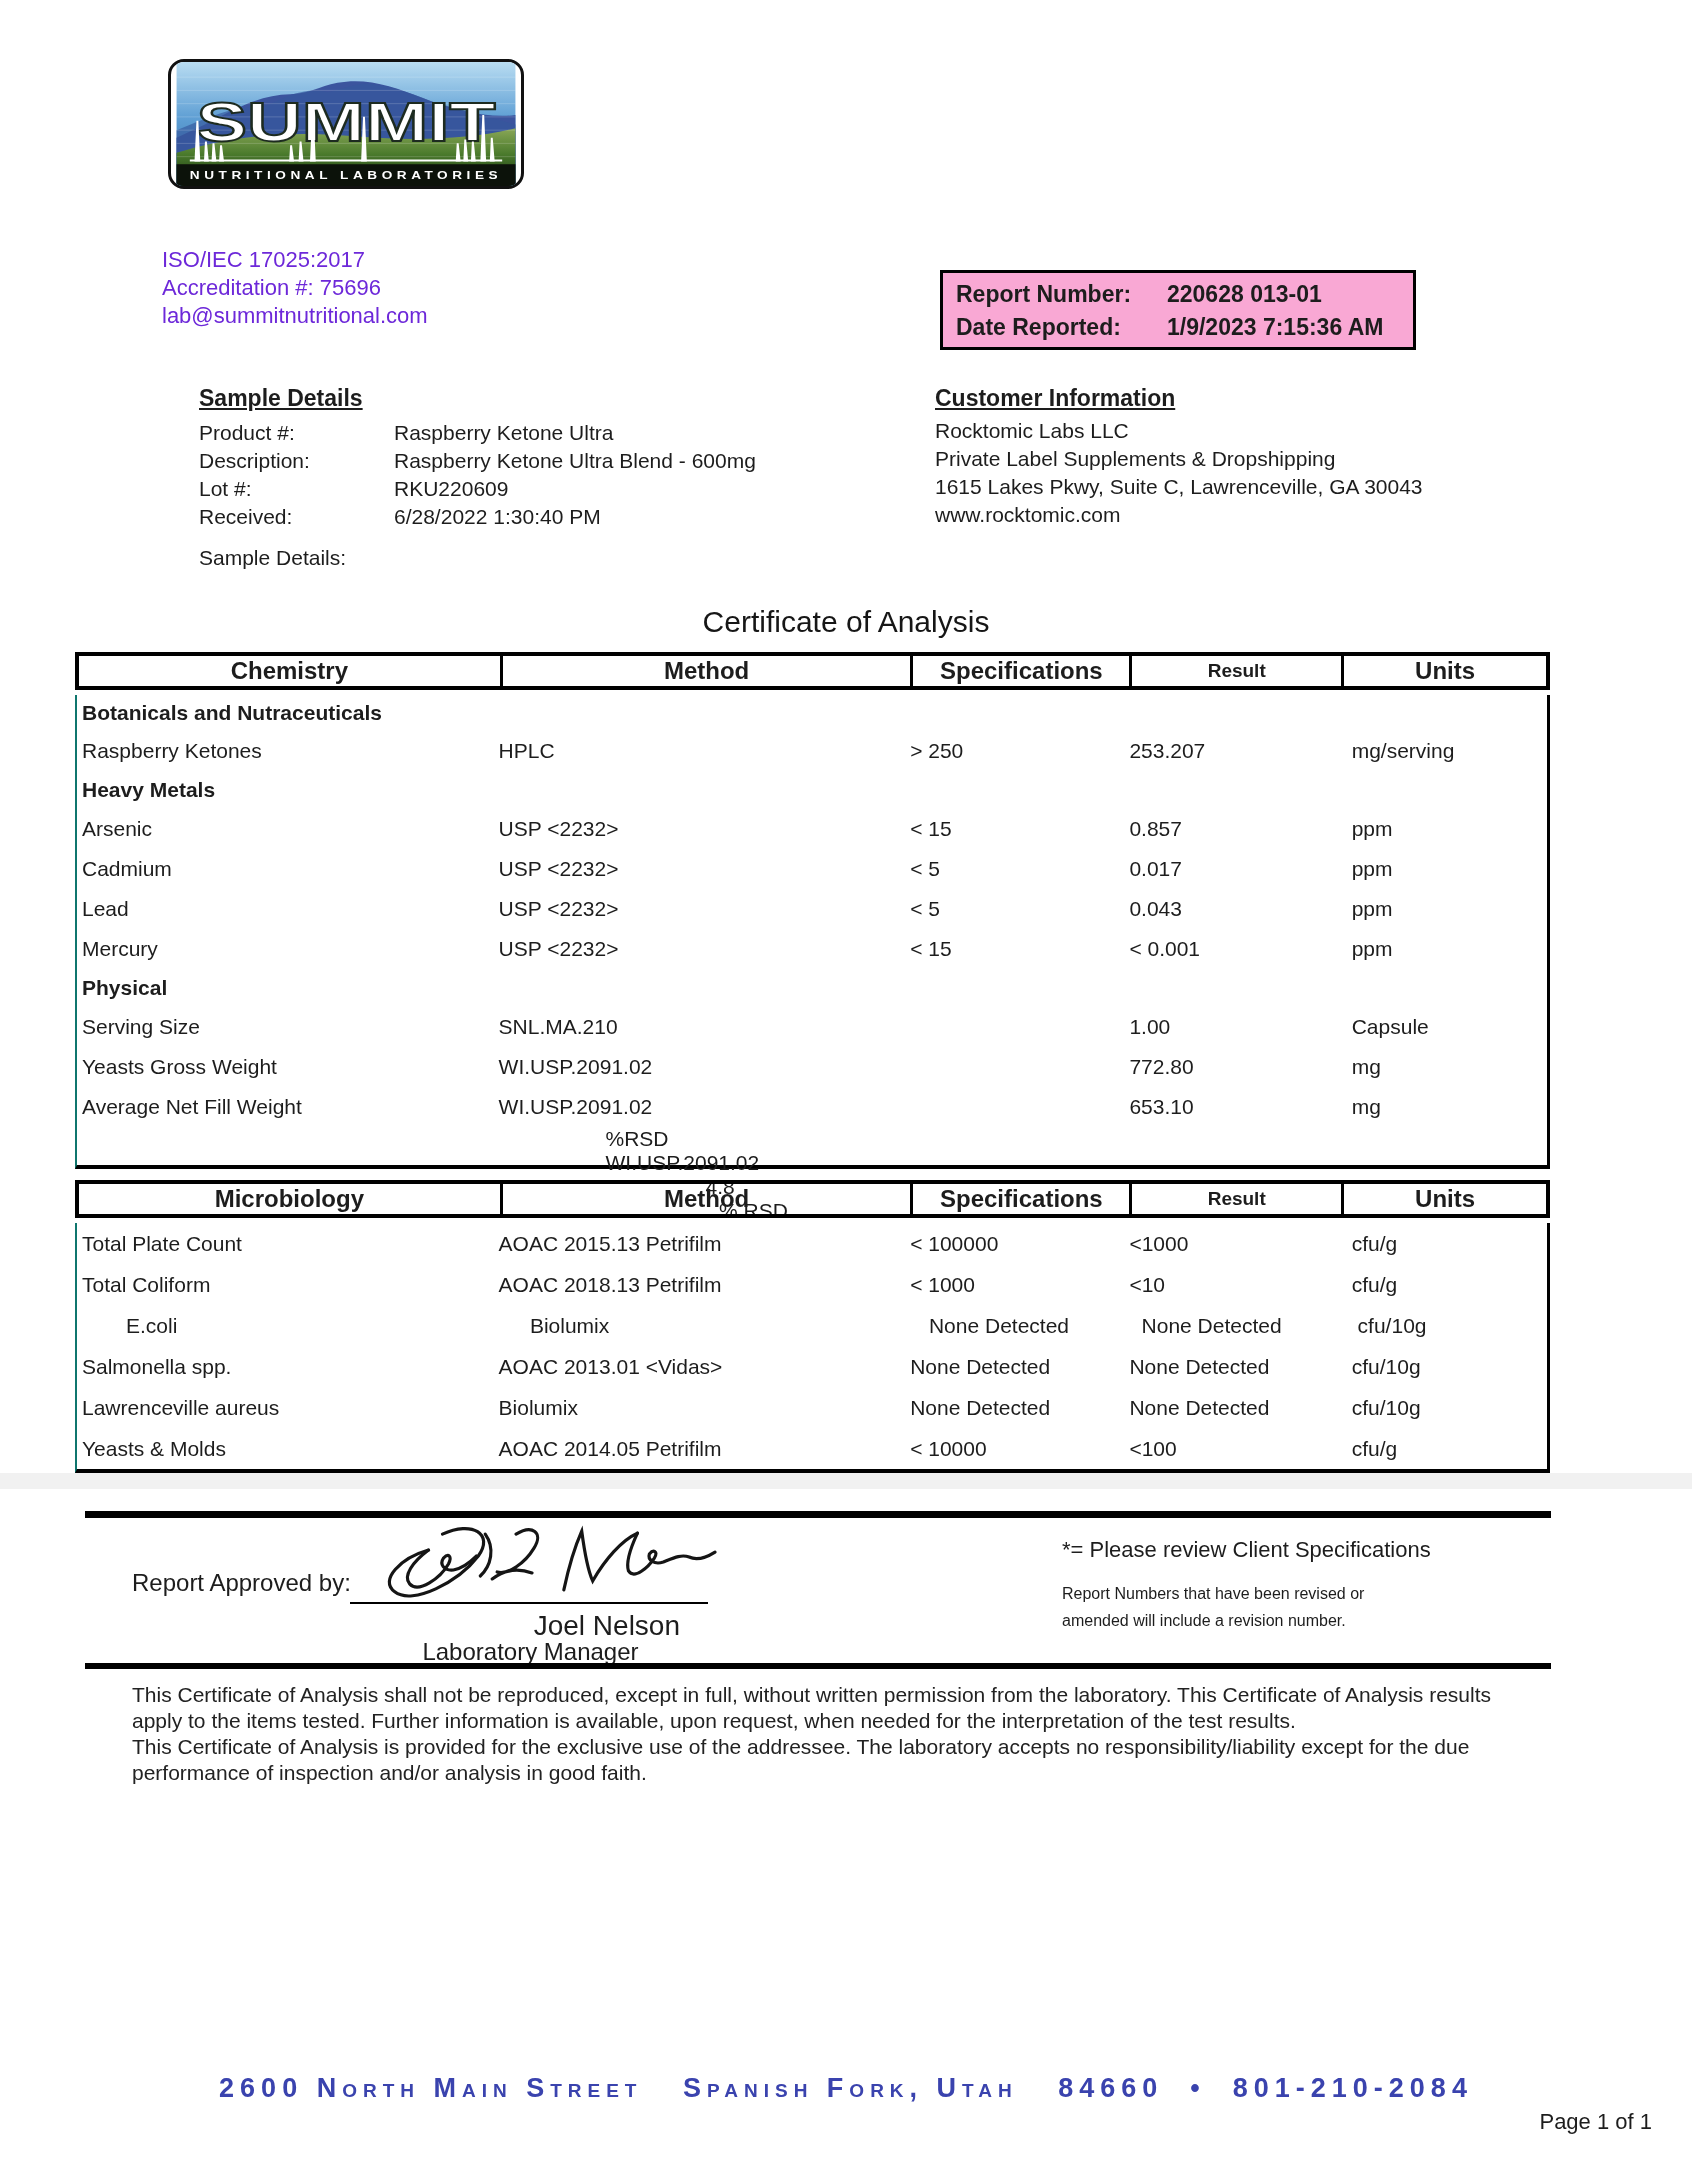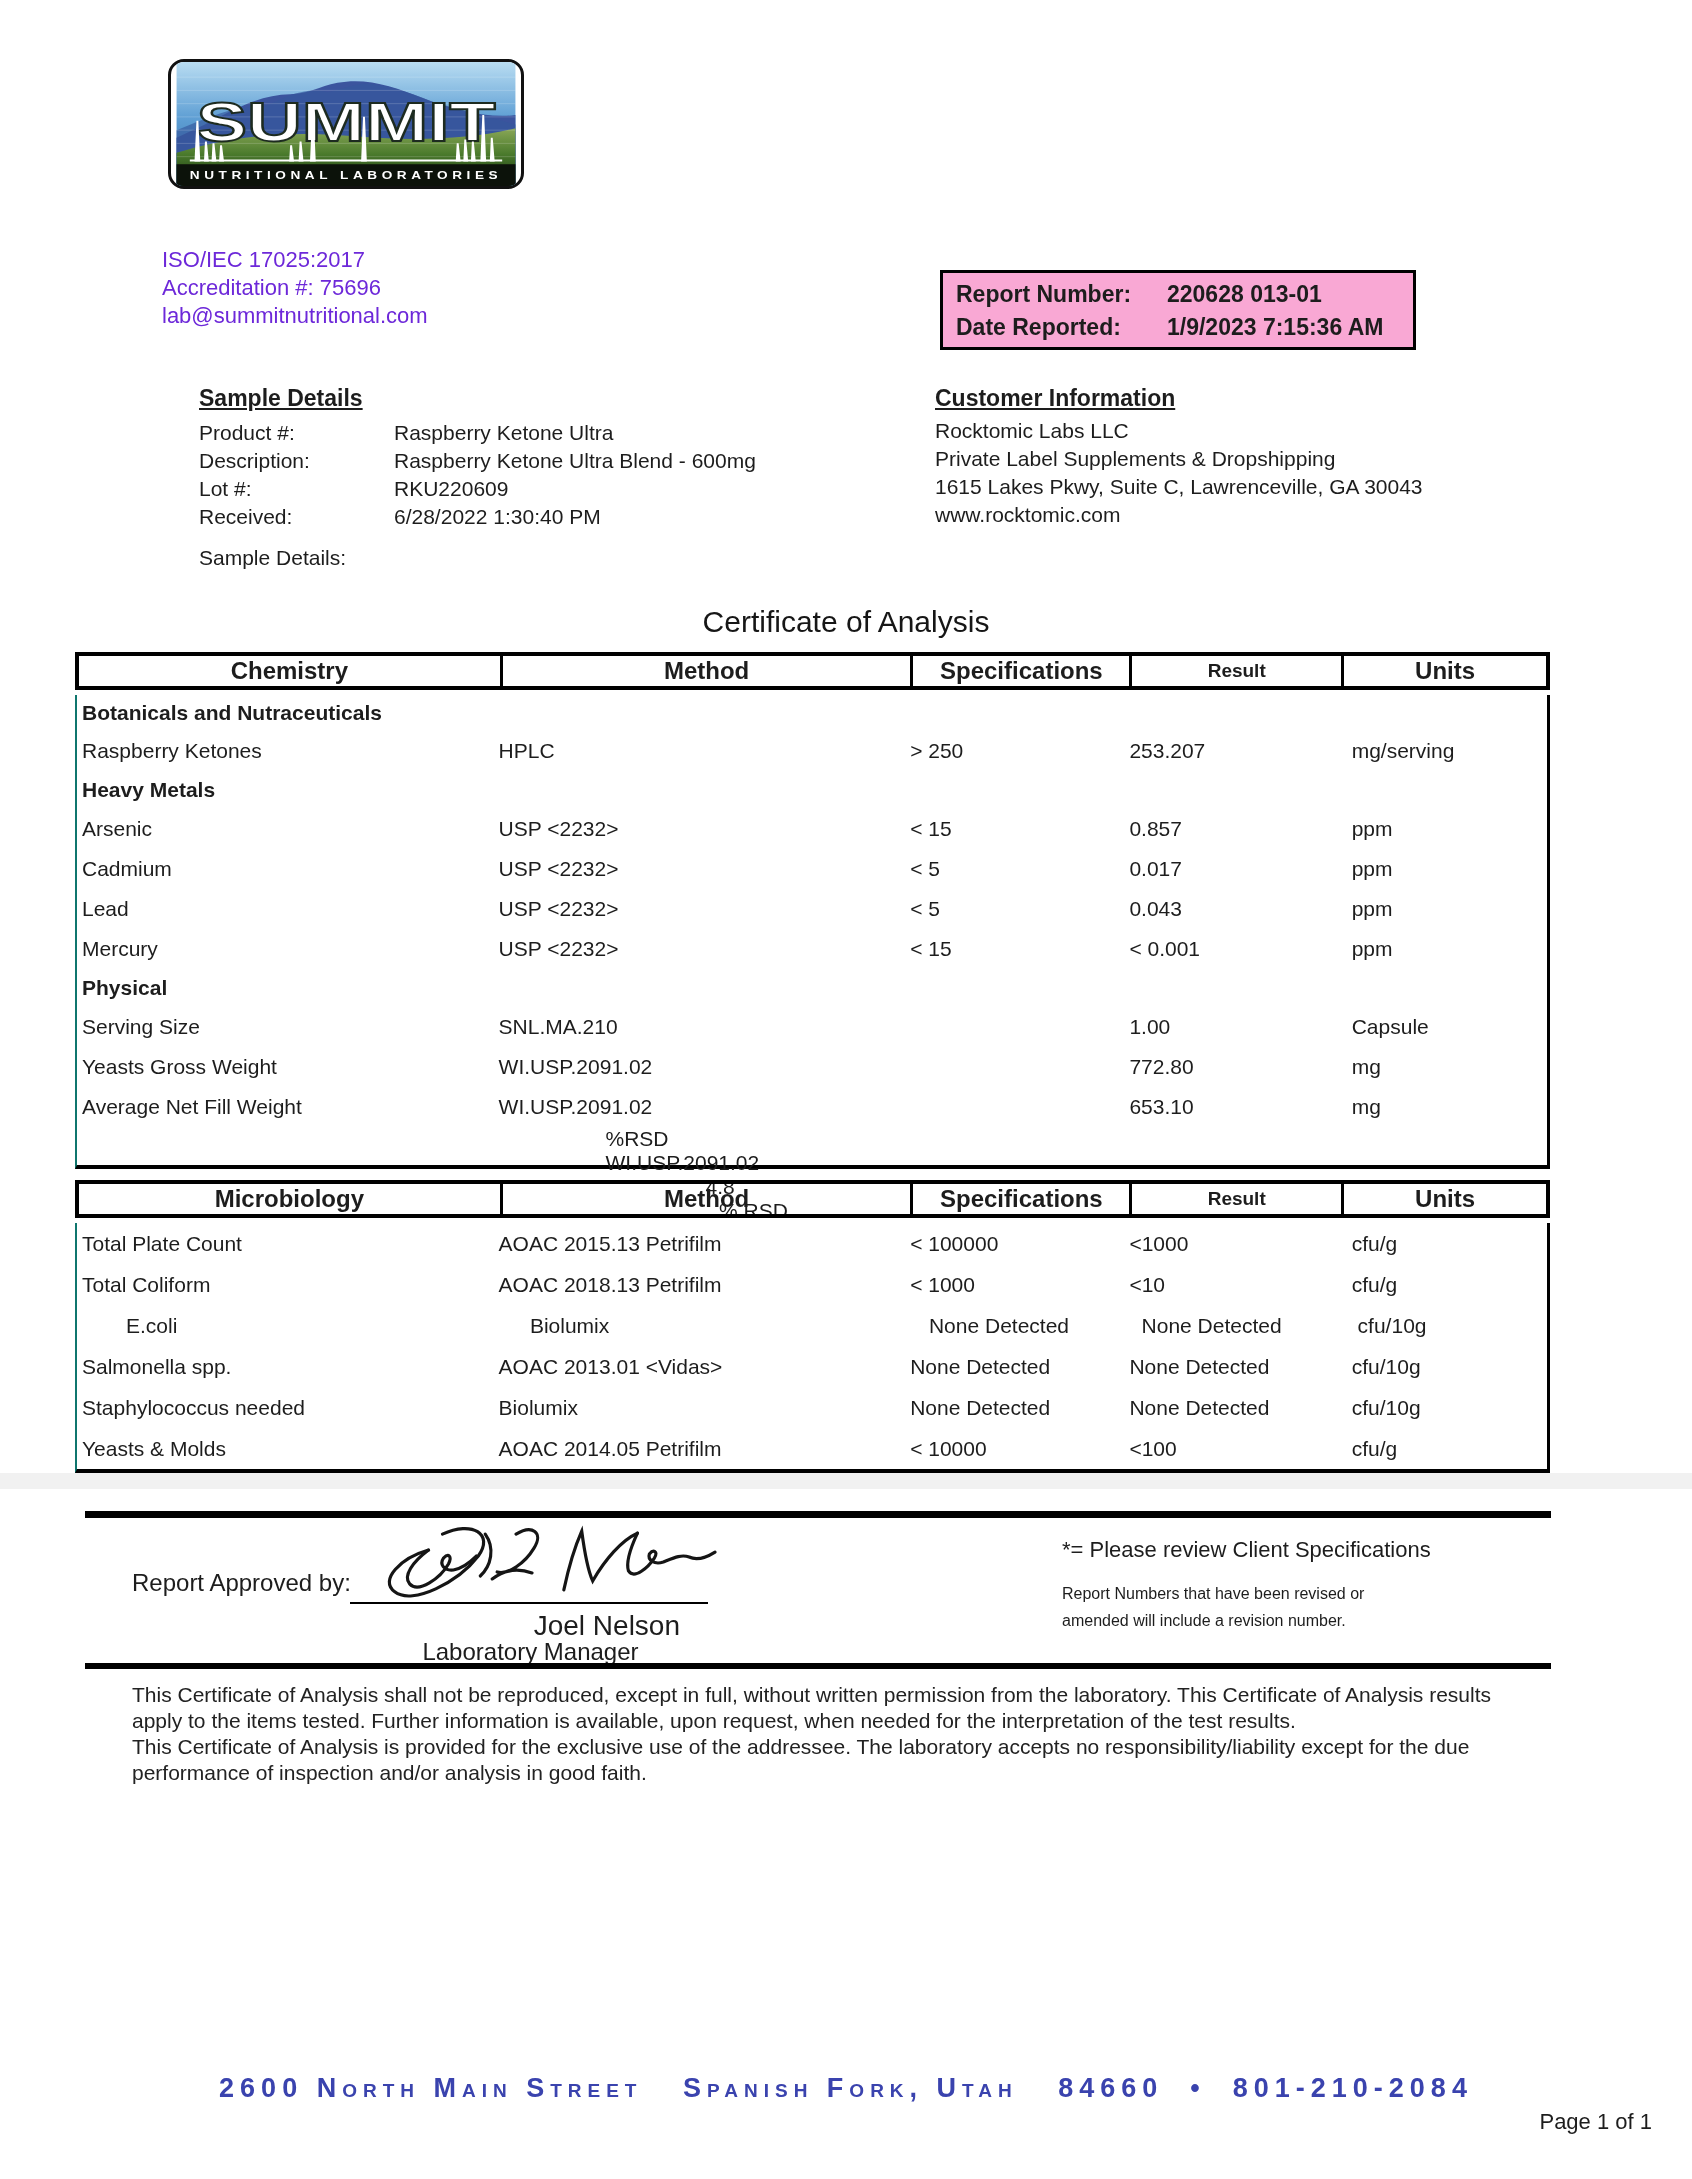--- a/index.html
+++ b/index.html
@@ -311,21 +311,21 @@
       <div class="c5">cfu/10g</div>
     </div>
     <div class="trow data" style="height:41px;">
       <div class="c1">Salmonella spp.</div>
       <div class="c2">AOAC 2013.01 &lt;Vidas&gt;</div>
       <div class="c3">None Detected</div>
       <div class="c4">None Detected</div>
       <div class="c5">cfu/10g</div>
     </div>
     <div class="trow data" style="height:41px;">
-      <div class="c1">Staphylococcus needed</div>
+      <div class="c1">Lawrenceville aureus</div>
       <div class="c2">Biolumix</div>
       <div class="c3">None Detected</div>
       <div class="c4">None Detected</div>
       <div class="c5">cfu/10g</div>
     </div>
     <div class="trow data" style="height:41px;">
       <div class="c1">Yeasts &amp; Molds</div>
       <div class="c2">AOAC 2014.05 Petrifilm</div>
       <div class="c3">&lt; 10000</div>
       <div class="c4">&lt;100</div>

